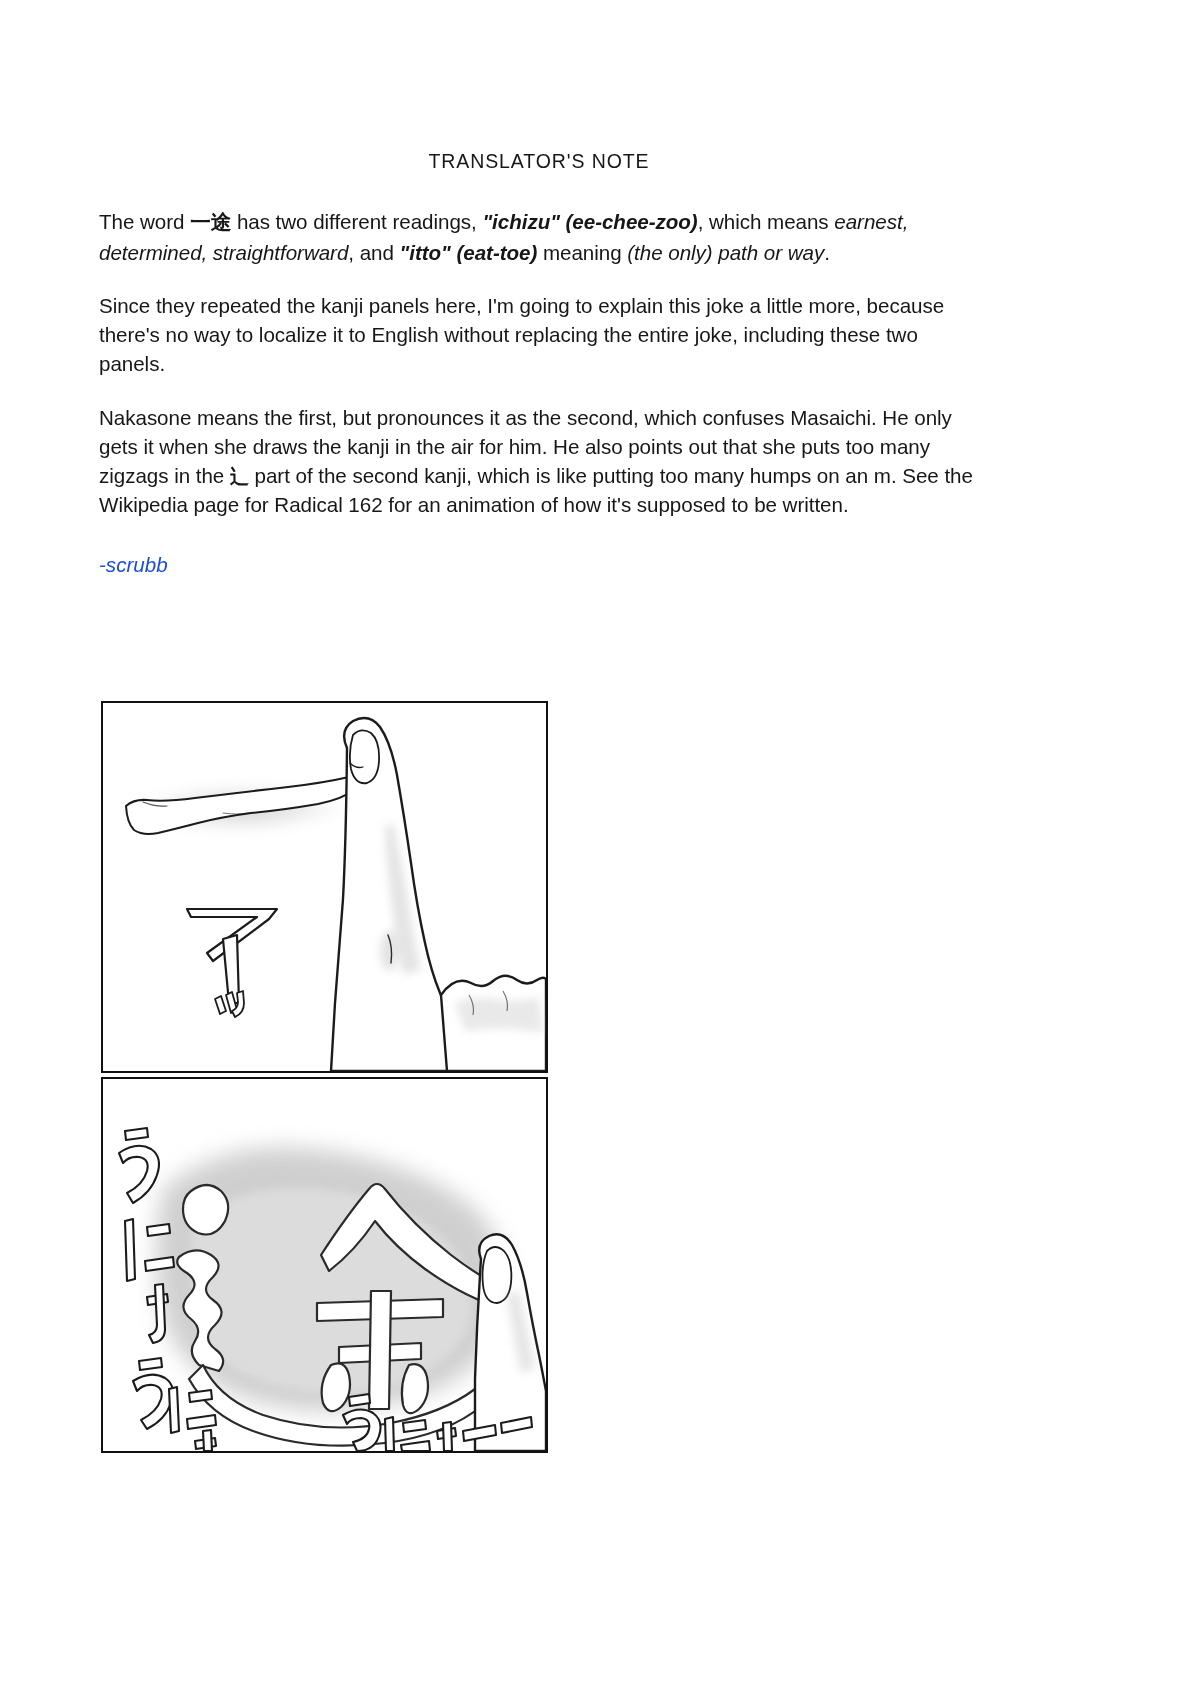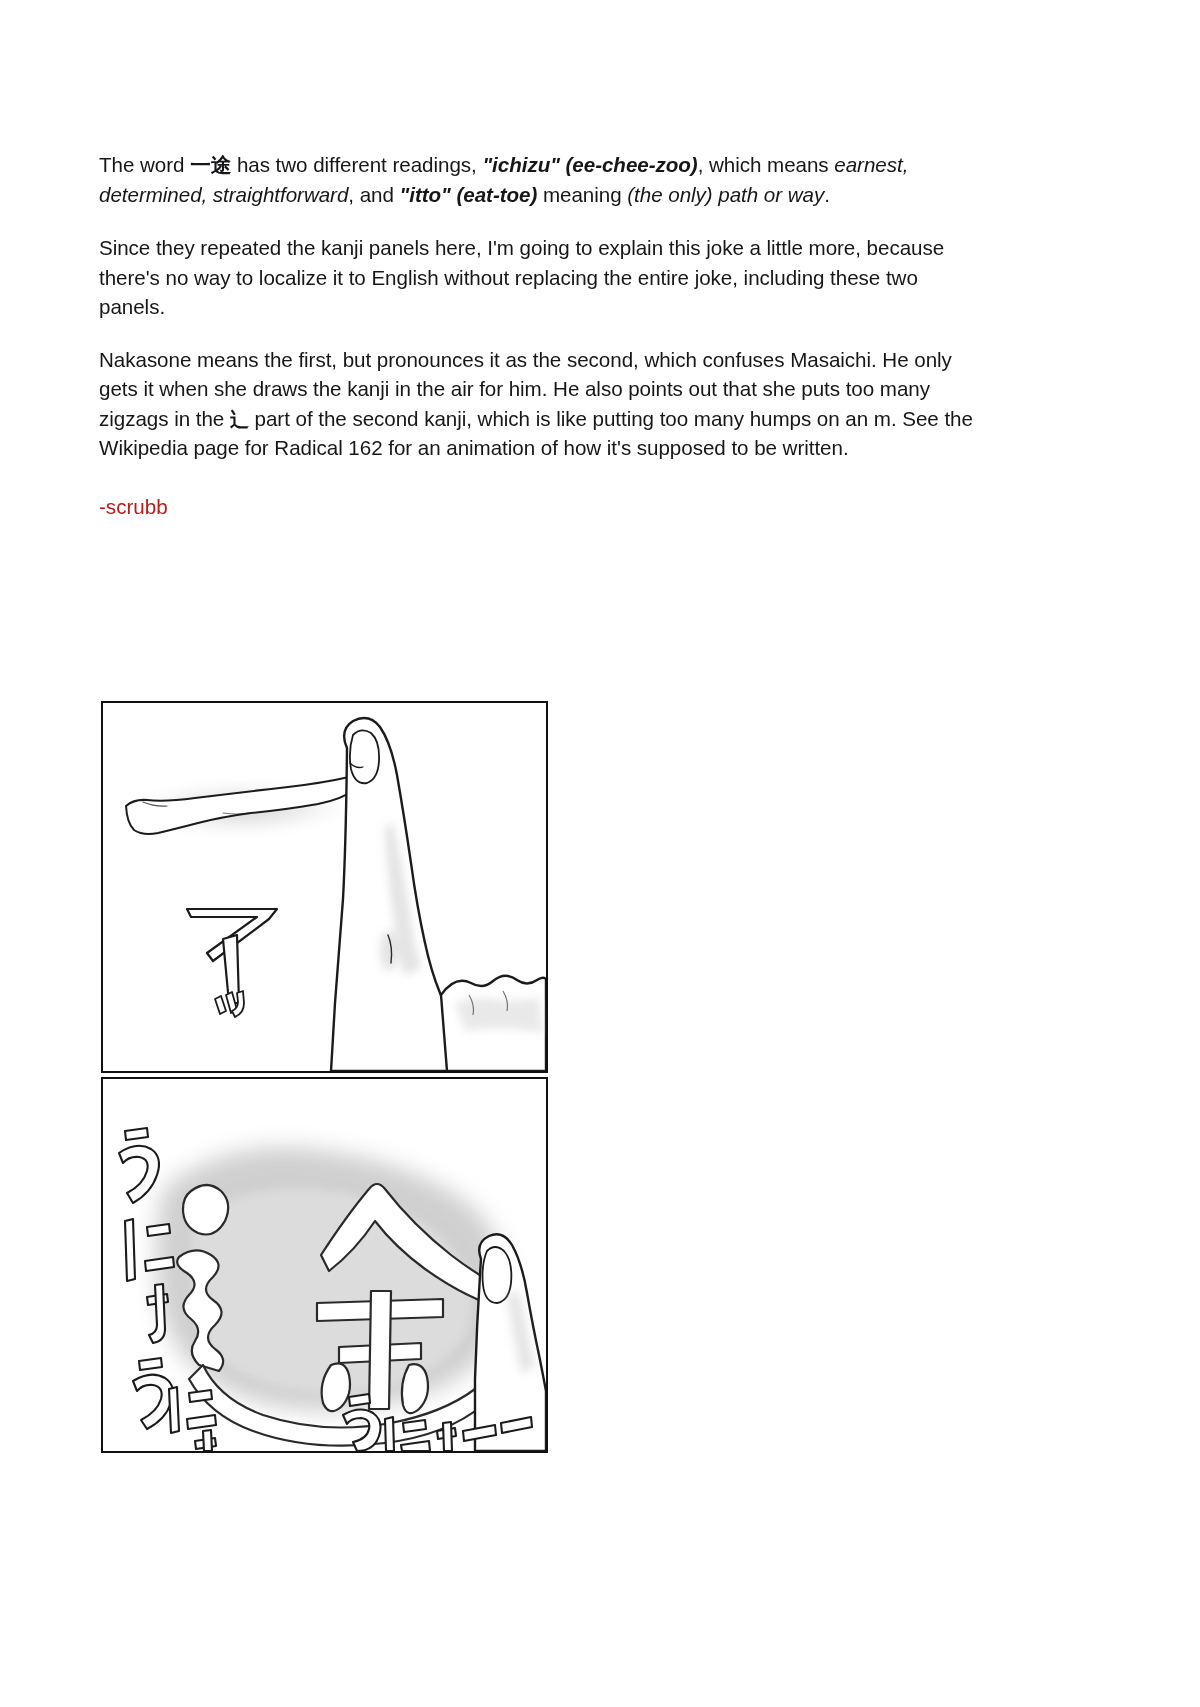--- a/index.html
+++ b/index.html
@@ -43,22 +43,23 @@
     line-height: 1.42;
     color: #17171a;
     margin: 0 0 24px 0;
     font-weight: 400;
     letter-spacing: -0.05px;
   }
   .note-para:last-child { margin-bottom: 0; }
   .sig {
     font-size: 20.6px;
     line-height: 1.42;
-    color: #b91c1c;
+    color: #1d4ed8;
     margin: 30px 0 0 0;
+    font-style: italic;
   }
   .bi { font-weight: 700; font-style: italic; }
   .it { font-style: italic; }
   .kj { font-family: "DejaVu Sans", sans-serif; font-weight: 700; }
   .kj-rad { font-family: "DejaVu Sans", sans-serif; font-weight: 700; font-size: 19px; }
 
   
   .panel {
     position: absolute;
     background: #ffffff;
@@ -70,20 +71,21 @@
 
   .panel svg { display: block; width: 100%; height: 100%; }
 </style>
 </head>
 <body>
 
 <div class="page">
 
   <div class="note-wrap">
 
+    <h1 class="note-title">TRANSLATOR'S NOTE</h1>
 
     <p class="note-para"><span>The word </span><span class="kj">一途</span><span> has two different readings, </span><span class="bi">"ichizu" (ee-chee-zoo)</span><span>, which means </span><span class="it">earnest, determined, straightforward</span><span>, and </span><span class="bi">"itto" (eat-toe)</span><span> meaning </span><span class="it">(the only) path or way</span><span>.</span></p>
 
     <p class="note-para">Since they repeated the kanji panels here, I'm going to explain this joke a little more, because there's no way to localize it to English without replacing the entire joke, including these two panels.</p>
 
     <p class="note-para"><span>Nakasone means the first, but pronounces it as the second, which confuses Masaichi. He only gets it when she draws the kanji in the air for him. He also points out that she puts too many zigzags in the </span><span class="kj-rad">辶</span><span> part of the second kanji, which is like putting too many humps on an m. See the Wikipedia page for Radical 162 for an animation of how it's supposed to be written.</span></p>
 
     <p class="sig">-scrubb</p>
   </div>
 

